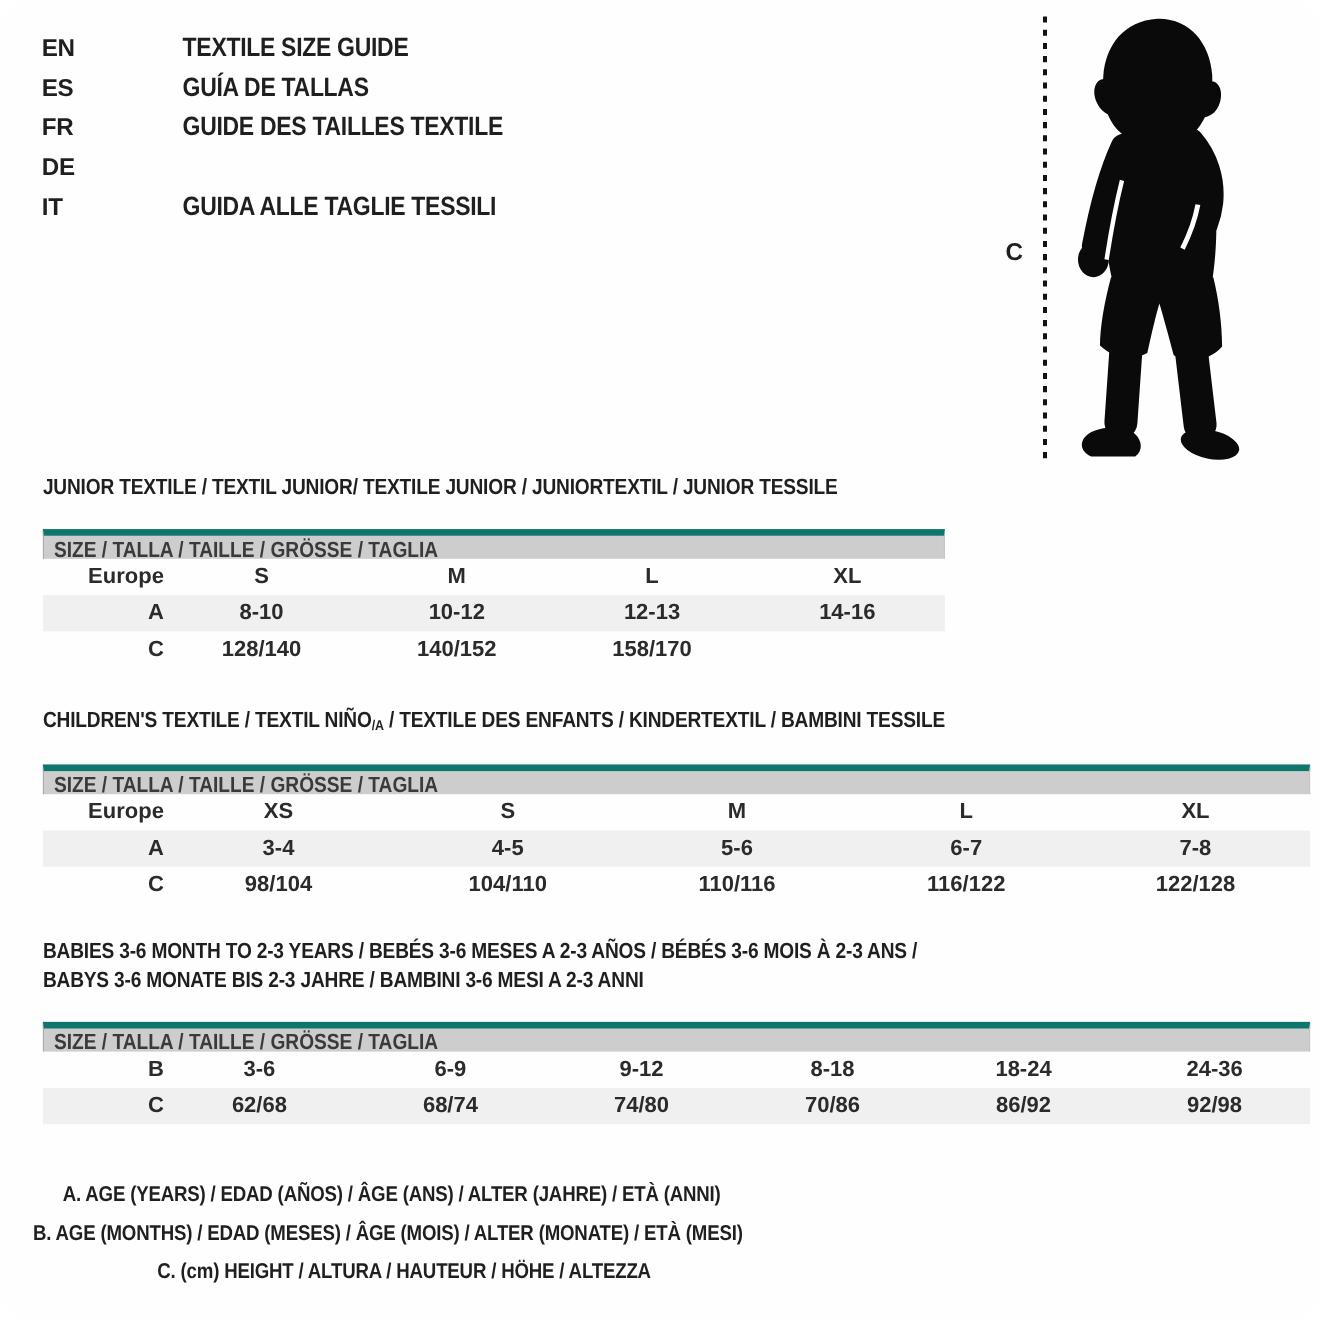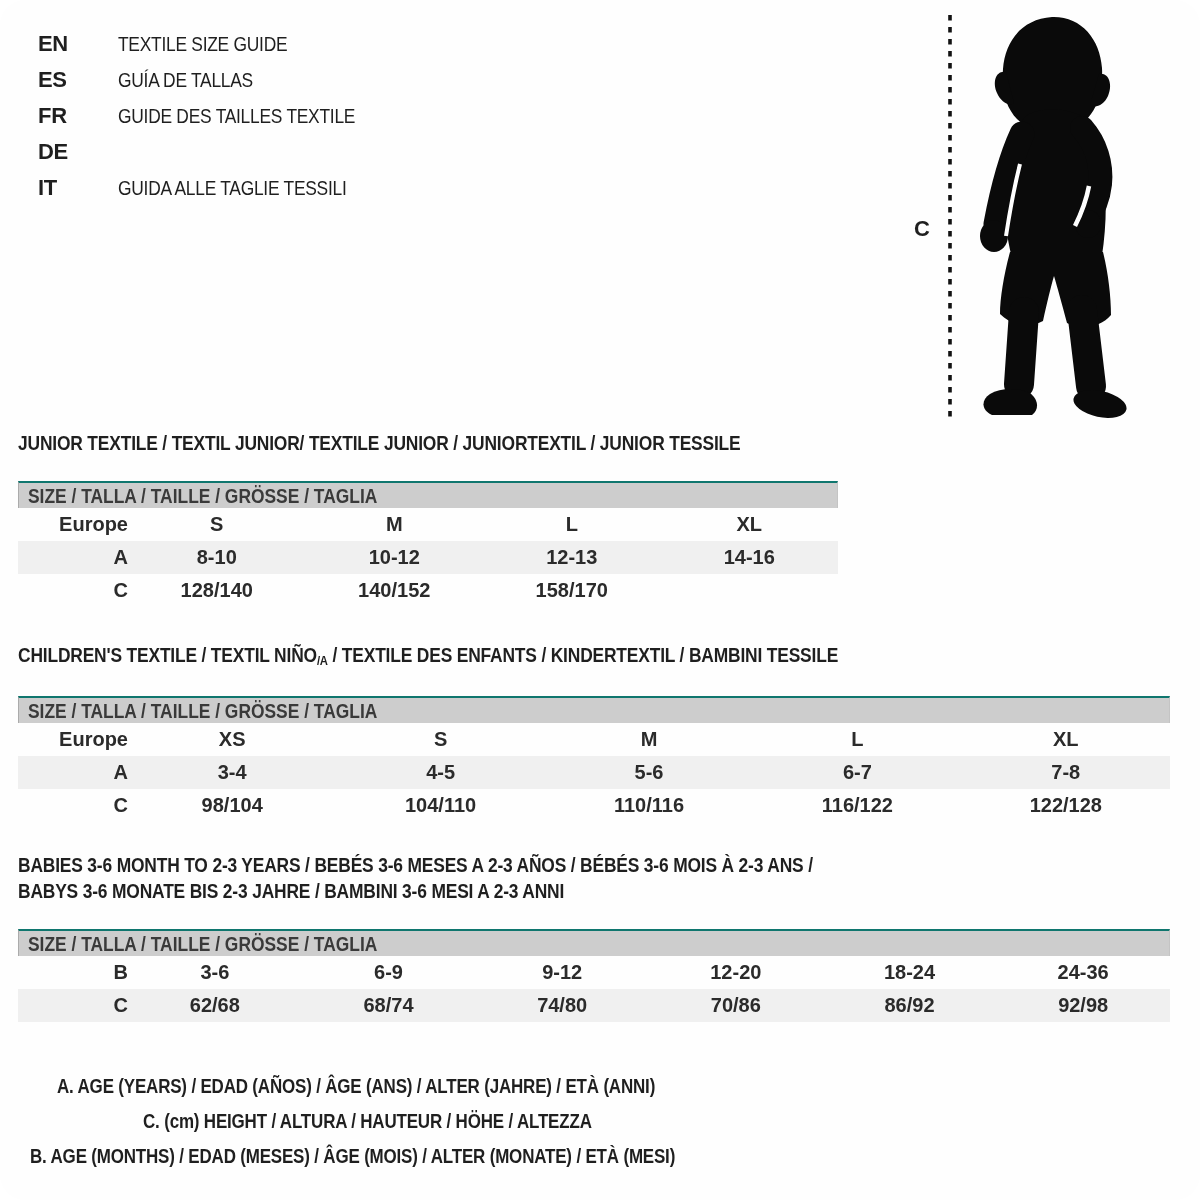--- a/index.html
+++ b/index.html
@@ -7,34 +7,34 @@
     position:relative;width:1200px;height:1200px;background:#fefefe;
     font-family:"Liberation Sans", sans-serif;color:#1f1f1f;overflow:hidden;border-radius:25px;
     -webkit-font-smoothing:antialiased;
   }
   .cond{display:inline-block;transform:scaleX(0.87);transform-origin:0 50%;white-space:nowrap;}
 
   
   .langs{position:absolute;left:38px;top:26px;}
   .lang-row{display:grid;grid-template-columns:80px auto;height:36px;line-height:36px;}
   .lang-code{font-weight:bold;font-size:22px;letter-spacing:-0.3px;}
-  .lang-title{font-weight:normal;font-size:20px;letter-spacing:-0.3px;}
+  .lang-title{font-weight:bold;font-size:24px;letter-spacing:-0.3px;margin-left:48px;}
 
   
   .measure-line{position:absolute;left:946px;top:13px;}
   .measure-label{position:absolute;left:914px;top:216px;font-weight:bold;font-size:22px;}
   .silhouette{position:absolute;left:960px;top:12px;}
 
   
-  .section{position:absolute;left:18px;}
+  .section{position:absolute;left:39px;}
   .sec-title{font-weight:bold;font-size:20px;line-height:26px;letter-spacing:-0.2px;}
   .sub-small{font-size:13px;position:relative;top:3px;}
   .size-bar{
     margin-top:25px;height:27px;line-height:26px;box-sizing:border-box;
-    background:#cdcdcd;border-top:2px solid #0f766e;border-left:1px solid #ababab;border-right:1px solid #c4c4c4;
+    background:#cdcdcd;border-top:6px solid #0f766e;border-left:1px solid #ababab;border-right:1px solid #c4c4c4;
     padding-left:9px;font-weight:bold;font-size:20px;color:#3a3a3a;
   }
   .trow{display:grid;height:33px;line-height:33px;font-weight:bold;font-size:20px;color:#2b2b2b;}
   .sec-junior{top:430px;width:820px;}
   .sec-children{top:642px;width:1152px;}
   .sec-babies{top:852px;width:1152px;}
   .sec-junior .trow{grid-template-columns:110px repeat(4,1fr);}
   .sec-children .trow{grid-template-columns:110px repeat(5,1fr);}
   .sec-babies .trow{grid-template-columns:110px repeat(6,1fr);}
   .trow.stripe{background:#f0f0f0;}
@@ -162,34 +162,34 @@
 
   <div class="section sec-babies">
     <div class="sec-title"><span class="cond">BABIES 3-6 MONTH TO 2-3 YEARS / BEBÉS 3-6 MESES A 2-3 AÑOS / BÉBÉS 3-6 MOIS À 2-3 ANS /</span></div>
     <div class="sec-title"><span class="cond">BABYS 3-6 MONATE BIS 2-3 JAHRE / BAMBINI 3-6 MESI A 2-3 ANNI</span></div>
     <div class="size-bar"><span class="cond">SIZE / TALLA / TAILLE / GRÖSSE / TAGLIA</span></div>
     <div class="trow">
       <div class="cell label">B</div>
       <div class="cell val">3-6</div>
       <div class="cell val">6-9</div>
       <div class="cell val">9-12</div>
-      <div class="cell val">12-20</div>
+      <div class="cell val">8-18</div>
       <div class="cell val">18-24</div>
       <div class="cell val">24-36</div>
     </div>
     <div class="trow stripe">
       <div class="cell label">C</div>
       <div class="cell val">62/68</div>
       <div class="cell val">68/74</div>
       <div class="cell val">74/80</div>
       <div class="cell val">70/86</div>
       <div class="cell val">86/92</div>
       <div class="cell val">92/98</div>
     </div>
   </div>
 
   <div class="notes">
     <div class="note-line"><span class="cond">A. AGE (YEARS) / EDAD (AÑOS) / ÂGE (ANS) / ALTER (JAHRE) / ETÀ (ANNI)</span></div>
+    <div class="note-line"><span class="cond">B. AGE (MONTHS) / EDAD (MESES) / ÂGE (MOIS) / ALTER (MONATE) / ETÀ (MESI)</span></div>
     <div class="note-line"><span class="cond">C. (cm) HEIGHT / ALTURA / HAUTEUR / HÖHE / ALTEZZA</span></div>
-    <div class="note-line"><span class="cond">B. AGE (MONTHS) / EDAD (MESES) / ÂGE (MOIS) / ALTER (MONATE) / ETÀ (MESI)</span></div>
   </div>
 
 </div>
 
 </body></html>

